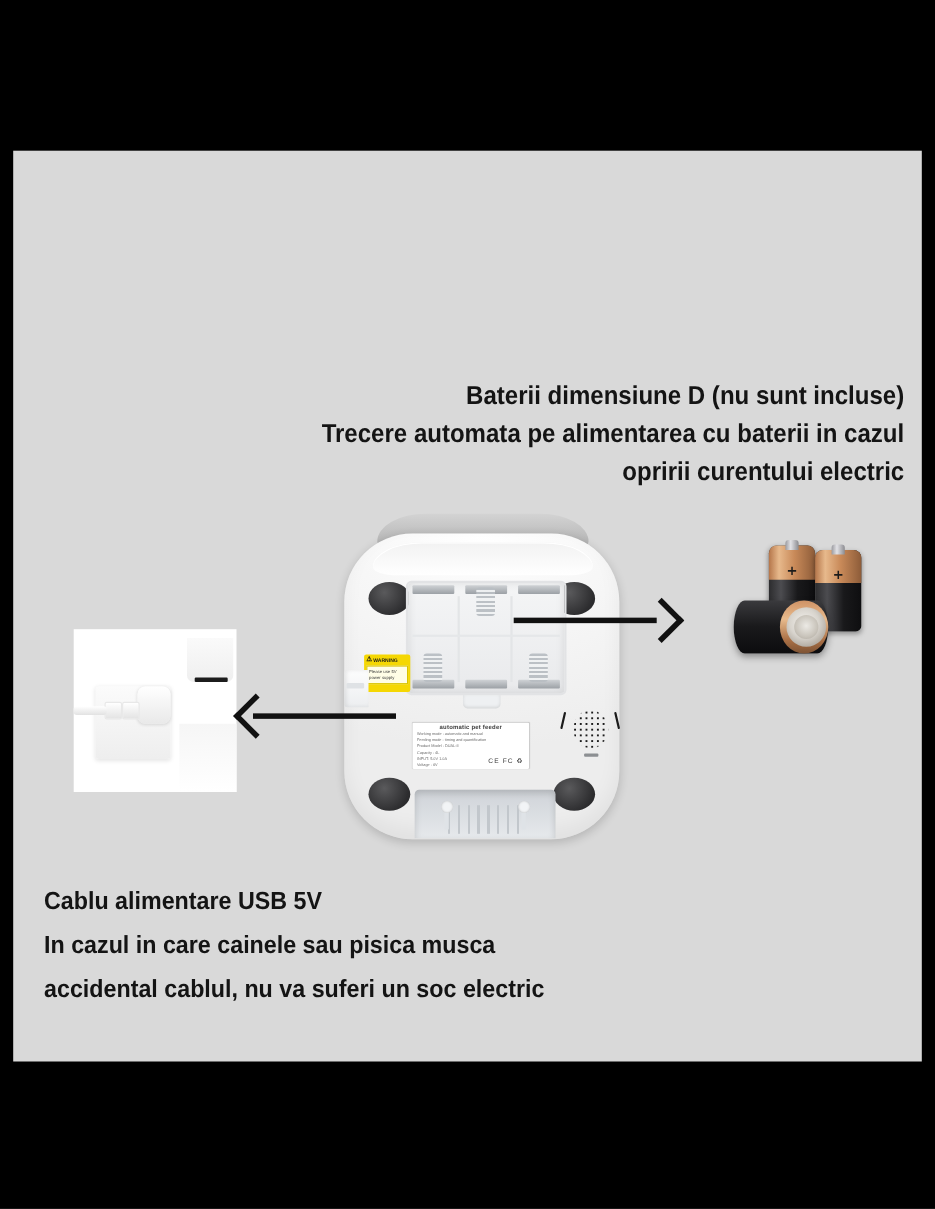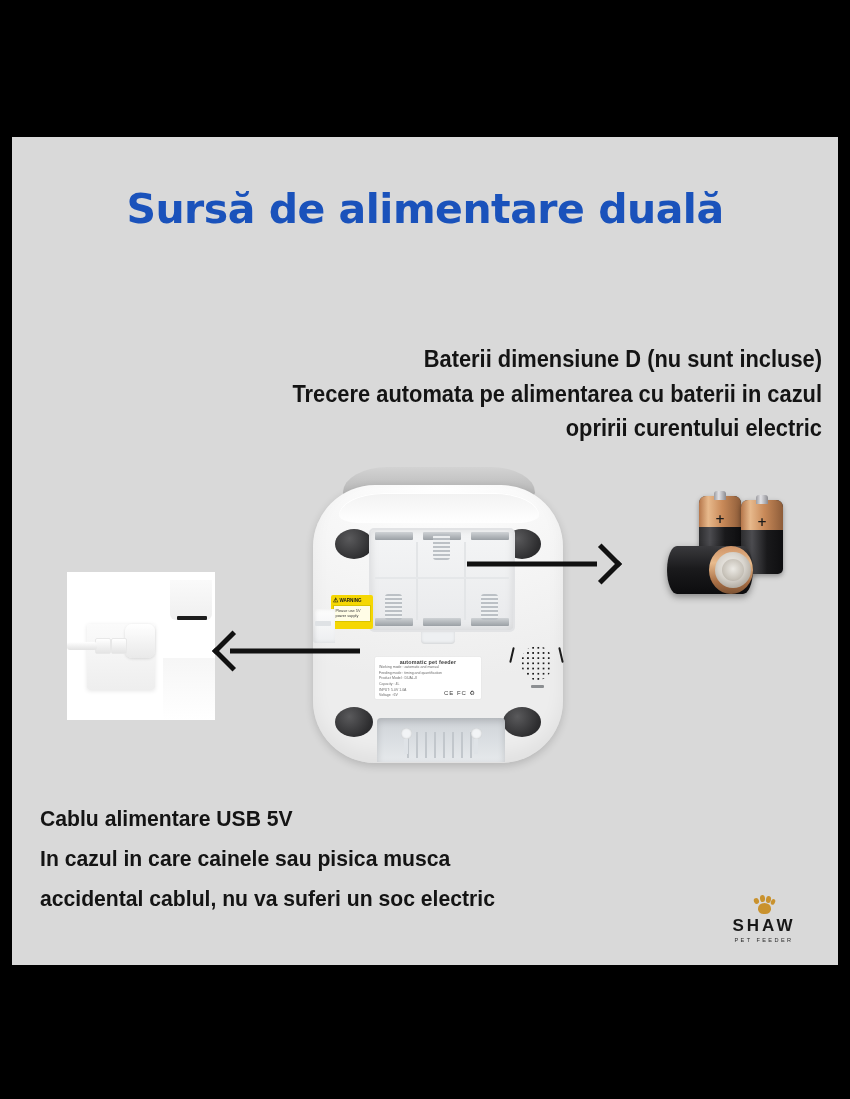--- a/index.html
+++ b/index.html
@@ -299,21 +299,20 @@
   #logo .tag{
     margin-top:3px;font-size:5.6px;letter-spacing:2.4px;color:#2c2c2c;
     font-family:"Liberation Sans", sans-serif;
   }
 </style>
 </head>
 <body>
 
 <div id="panel">
 
-  <div id="title">Sursă de alimentare duală</div>
 
   <div id="top-text">
     <span class="ln">Baterii dimensiune D (nu sunt incluse)</span>
     <span class="ln">Trecere automata pe alimentarea  cu baterii in cazul</span>
     <span class="ln">opririi curentului electric</span>
   </div>
 
   <div id="feeder">
     <div class="fd-shadowtop"></div>
     <div class="fd-body">
@@ -420,25 +419,14 @@
     <div class="shaft"></div>
     <div class="head"></div>
   </div>
 
   <div id="bottom-text">
     <span class="ln">Cablu alimentare USB 5V</span>
     <span class="ln">In cazul in care cainele sau pisica musca</span>
     <span class="ln">accidental cablul, nu va suferi un soc electric</span>
   </div>
 
-  <div id="logo">
-    <div class="paw">
-      <i class="t1"></i>
-      <i class="t2"></i>
-      <i class="t3"></i>
-      <i class="t4"></i>
-      <i class="pad"></i>
-    </div>
-    <div class="name">SHAW</div>
-    <div class="tag">PET FEEDER</div>
-  </div>
 
 </div>
 
 </body></html>

